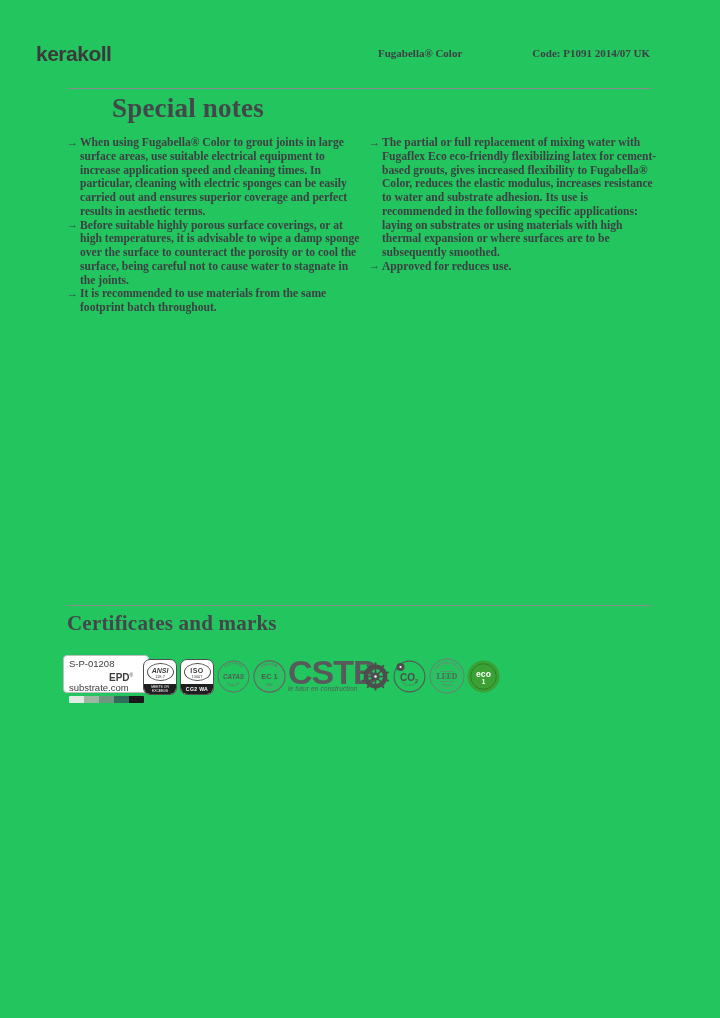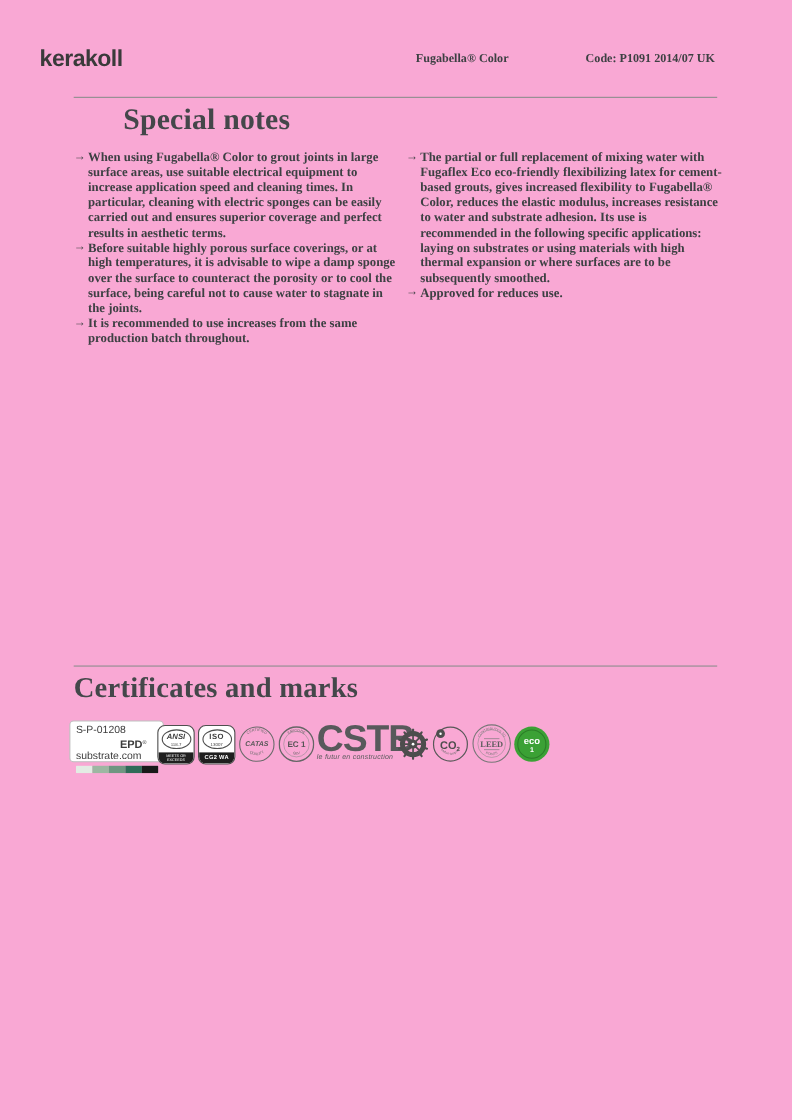--- a/index.html
+++ b/index.html
@@ -1,34 +1,34 @@
 <!DOCTYPE html>
 <html><head>
 <meta charset="utf-8">
 <style>
   * { margin:0; padding:0; box-sizing:border-box; }
   html,body { background:#e8e8e8; }
   .page {
     position:relative; width:720px; height:1018px; margin:0 auto;
-    background:#f9a8d4; overflow:hidden;
+    background:#22c55e; overflow:hidden;
     font-family:"Liberation Serif", serif; color:#3d4043;
   }
   .abs { position:absolute; }
 
   
   .brand-logo { left:36px; top:42px; font-family:"Liberation Sans",sans-serif;
     font-weight:bold; font-size:21px; letter-spacing:-0.5px; color:#3a3a3a; }
   .hdr-product { left:378px; top:47px; font-size:11px; font-weight:600; }
   .hdr-code { top:47px; right:70px; font-size:11px; font-weight:600; }
   .rule { left:67px; width:585px; height:1px; background:#8d8d8d; }
   .rule-1 { top:88px; } .rule-2 { top:605px; }
 
   
   .sec-title { left:67px; font-size:27px; font-weight:bold; color:#44474a; letter-spacing:0.2px; }
-  .t-special { top:93px;margin-left:45px; } .t-cert { top:611px; font-size:26px; }
+  .t-special { top:93px;margin-left:45px; } .t-cert { top:611px; font-size:21px; }
 
   
   .col { top:136px; font-size:11.6px; line-height:13.75px; font-weight:600; }
   .col-l { left:67px; width:294px; }
   .col-r { left:369px; width:288px; }
   .note { position:relative; padding-left:13px; }
   .note .arrow { position:absolute; left:0; top:-0.5px; font-weight:400; font-size:11px; }
   .epd-box { left:63px; top:655px; width:86px; height:38px; border:1px solid #bfbfbf;
     border-radius:4px; background:#fff; padding:3px 4px 3px 5px;
     font-family:"Liberation Sans",sans-serif; font-size:9.5px; line-height:10.5px; color:#3c3c3c; }
@@ -78,21 +78,21 @@
         <span>When using Fugabella® Color to grout joints in large surface areas, use suitable electrical equipment to increase application speed and cleaning times. In particular, cleaning with electric sponges can be easily carried out and ensures superior coverage and perfect results in aesthetic terms.</span>
       </div>
 
       <div class="note">
         <span class="arrow">→</span>
         <span>Before suitable highly porous surface coverings, or at high temperatures, it is advisable to wipe a damp sponge over the surface to counteract the porosity or to cool the surface, being careful not to cause water to stagnate in the joints.</span>
       </div>
 
       <div class="note">
         <span class="arrow">→</span>
-        <span>It is recommended to use increases from the same production batch throughout.</span>
+        <span>It is recommended to use materials from the same footprint batch throughout.</span>
       </div>
     </div>
 
   <div class="abs col col-r">
 
       <div class="note">
         <span class="arrow">→</span>
         <span>The partial or full replacement of mixing water with Fugaflex Eco eco-friendly flexibilizing latex for cement-based grouts, gives increased flexibility to Fugabella® Color, reduces the elastic modulus, increases resistance to water and substrate adhesion. Its use is recommended in the following specific applications: laying on substrates or using materials with high thermal expansion or where surfaces are to be subsequently smoothed.</span>
       </div>
 

